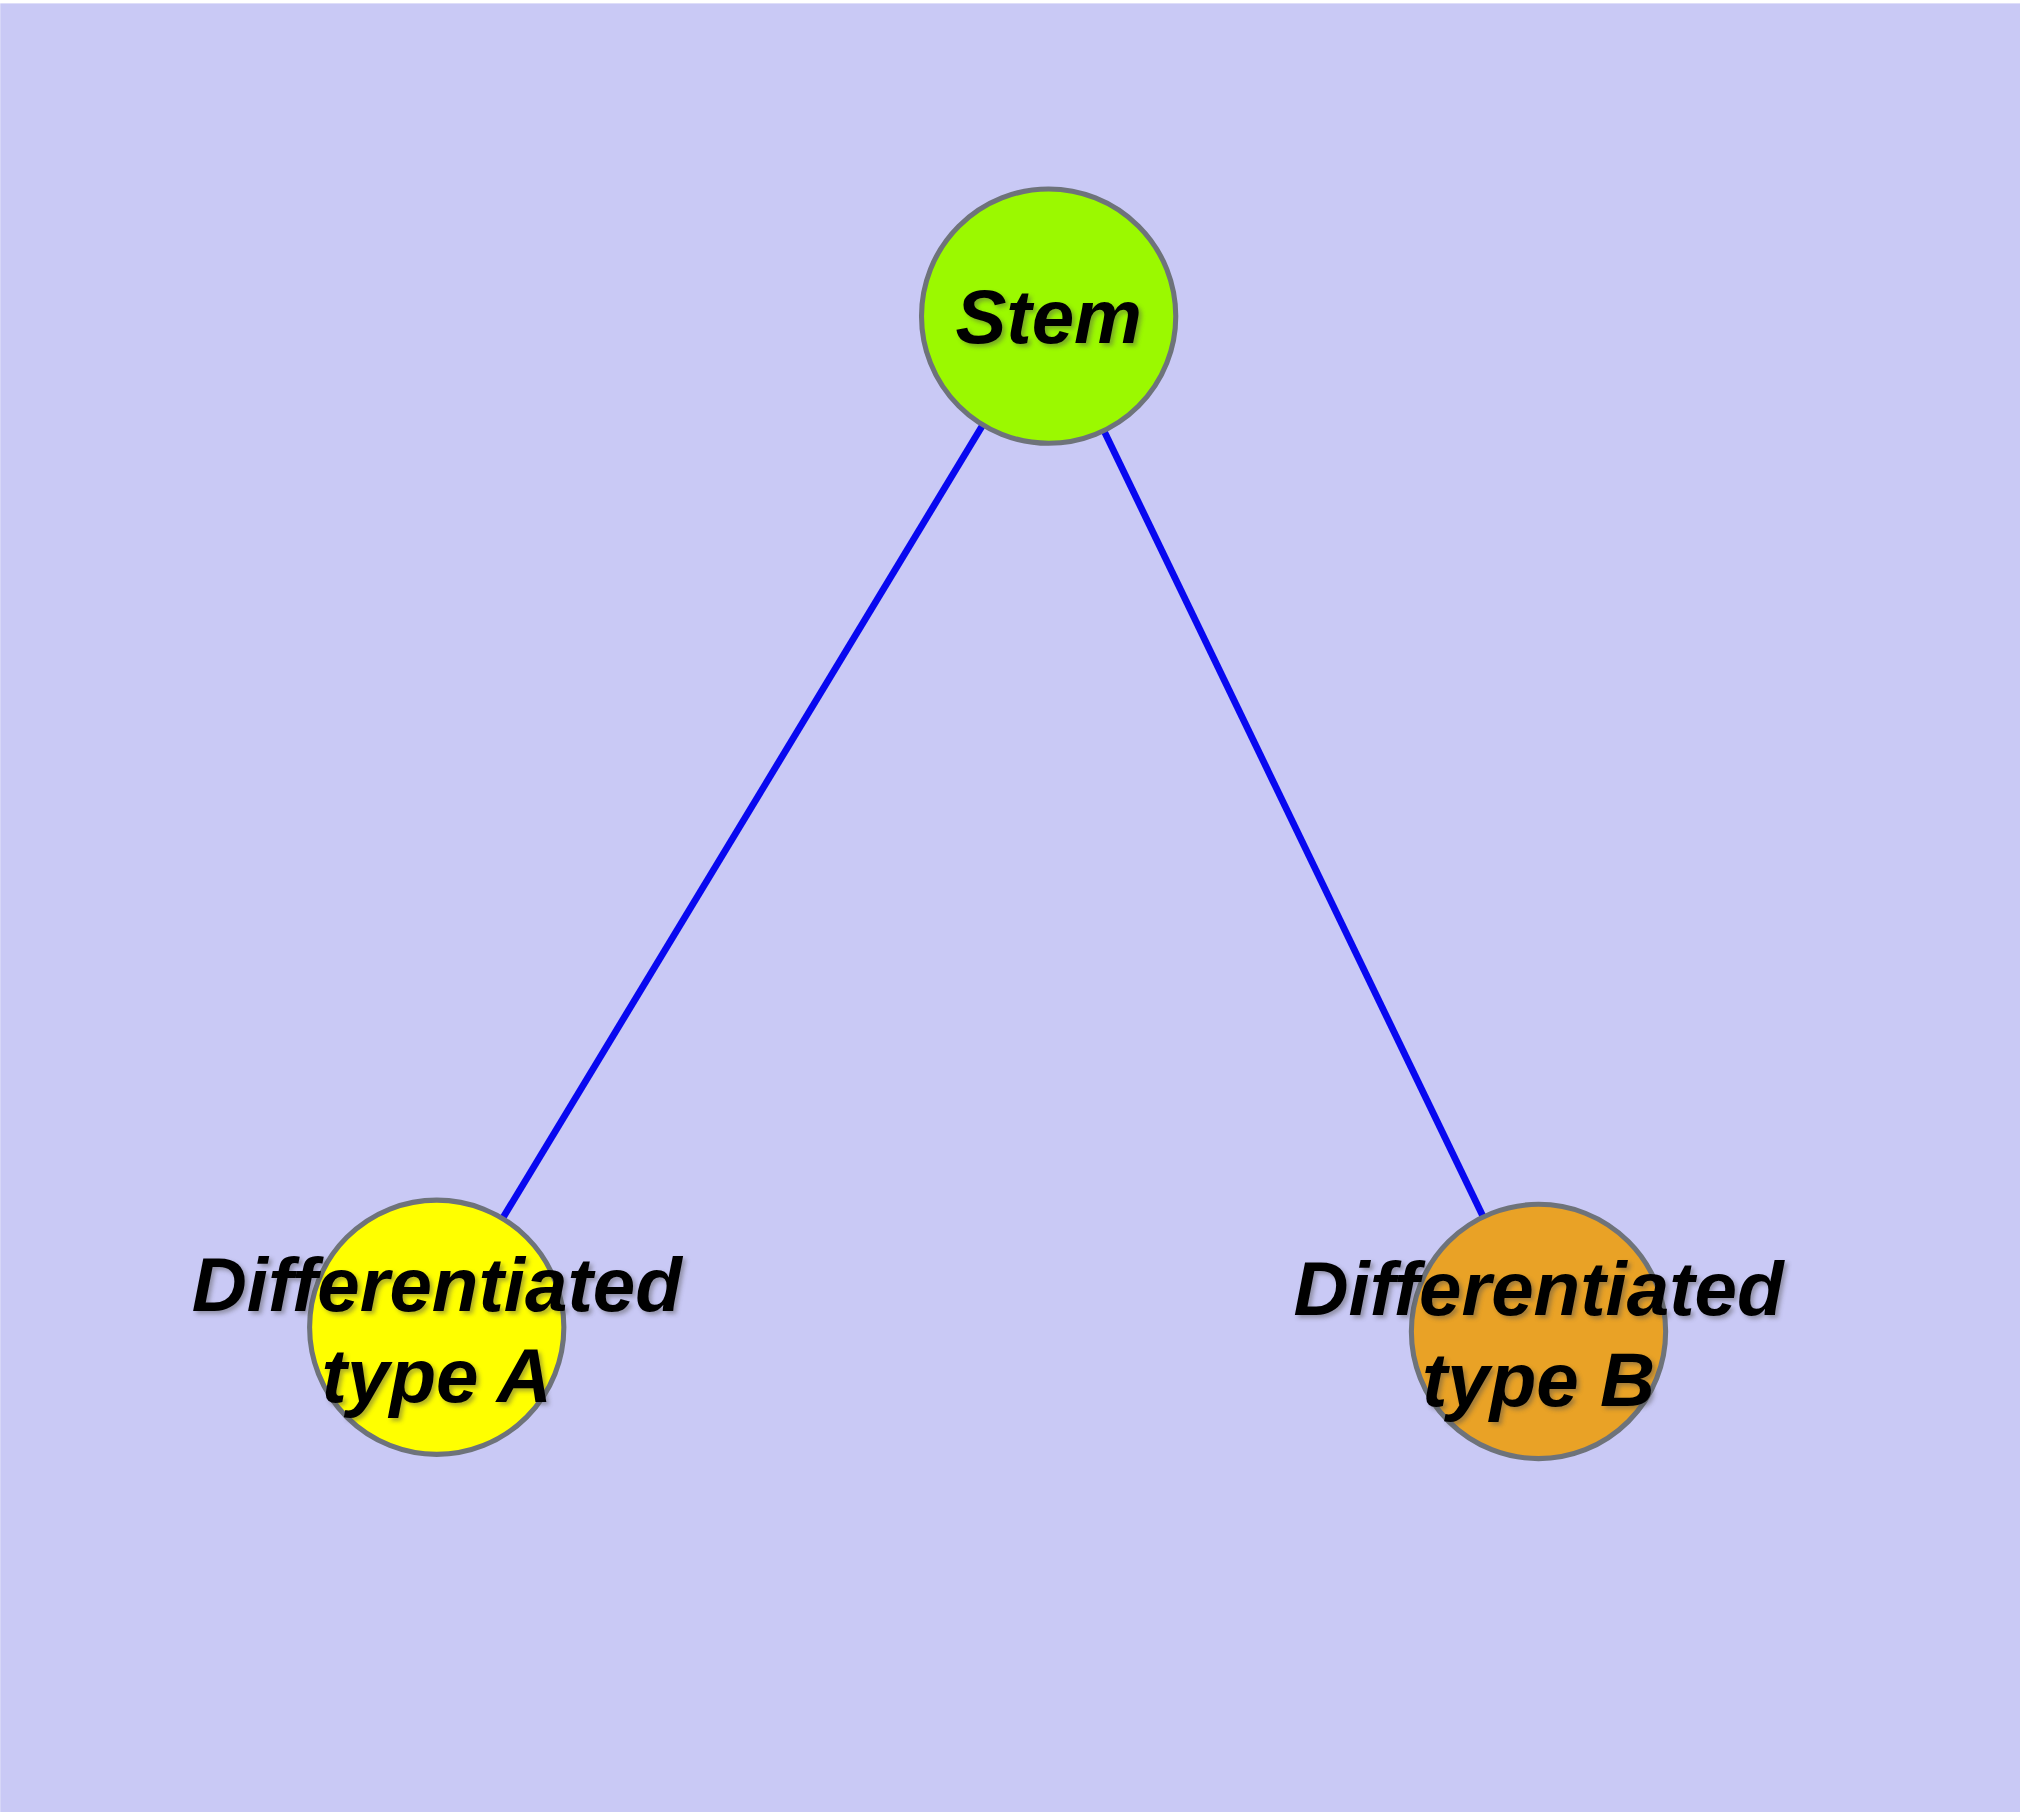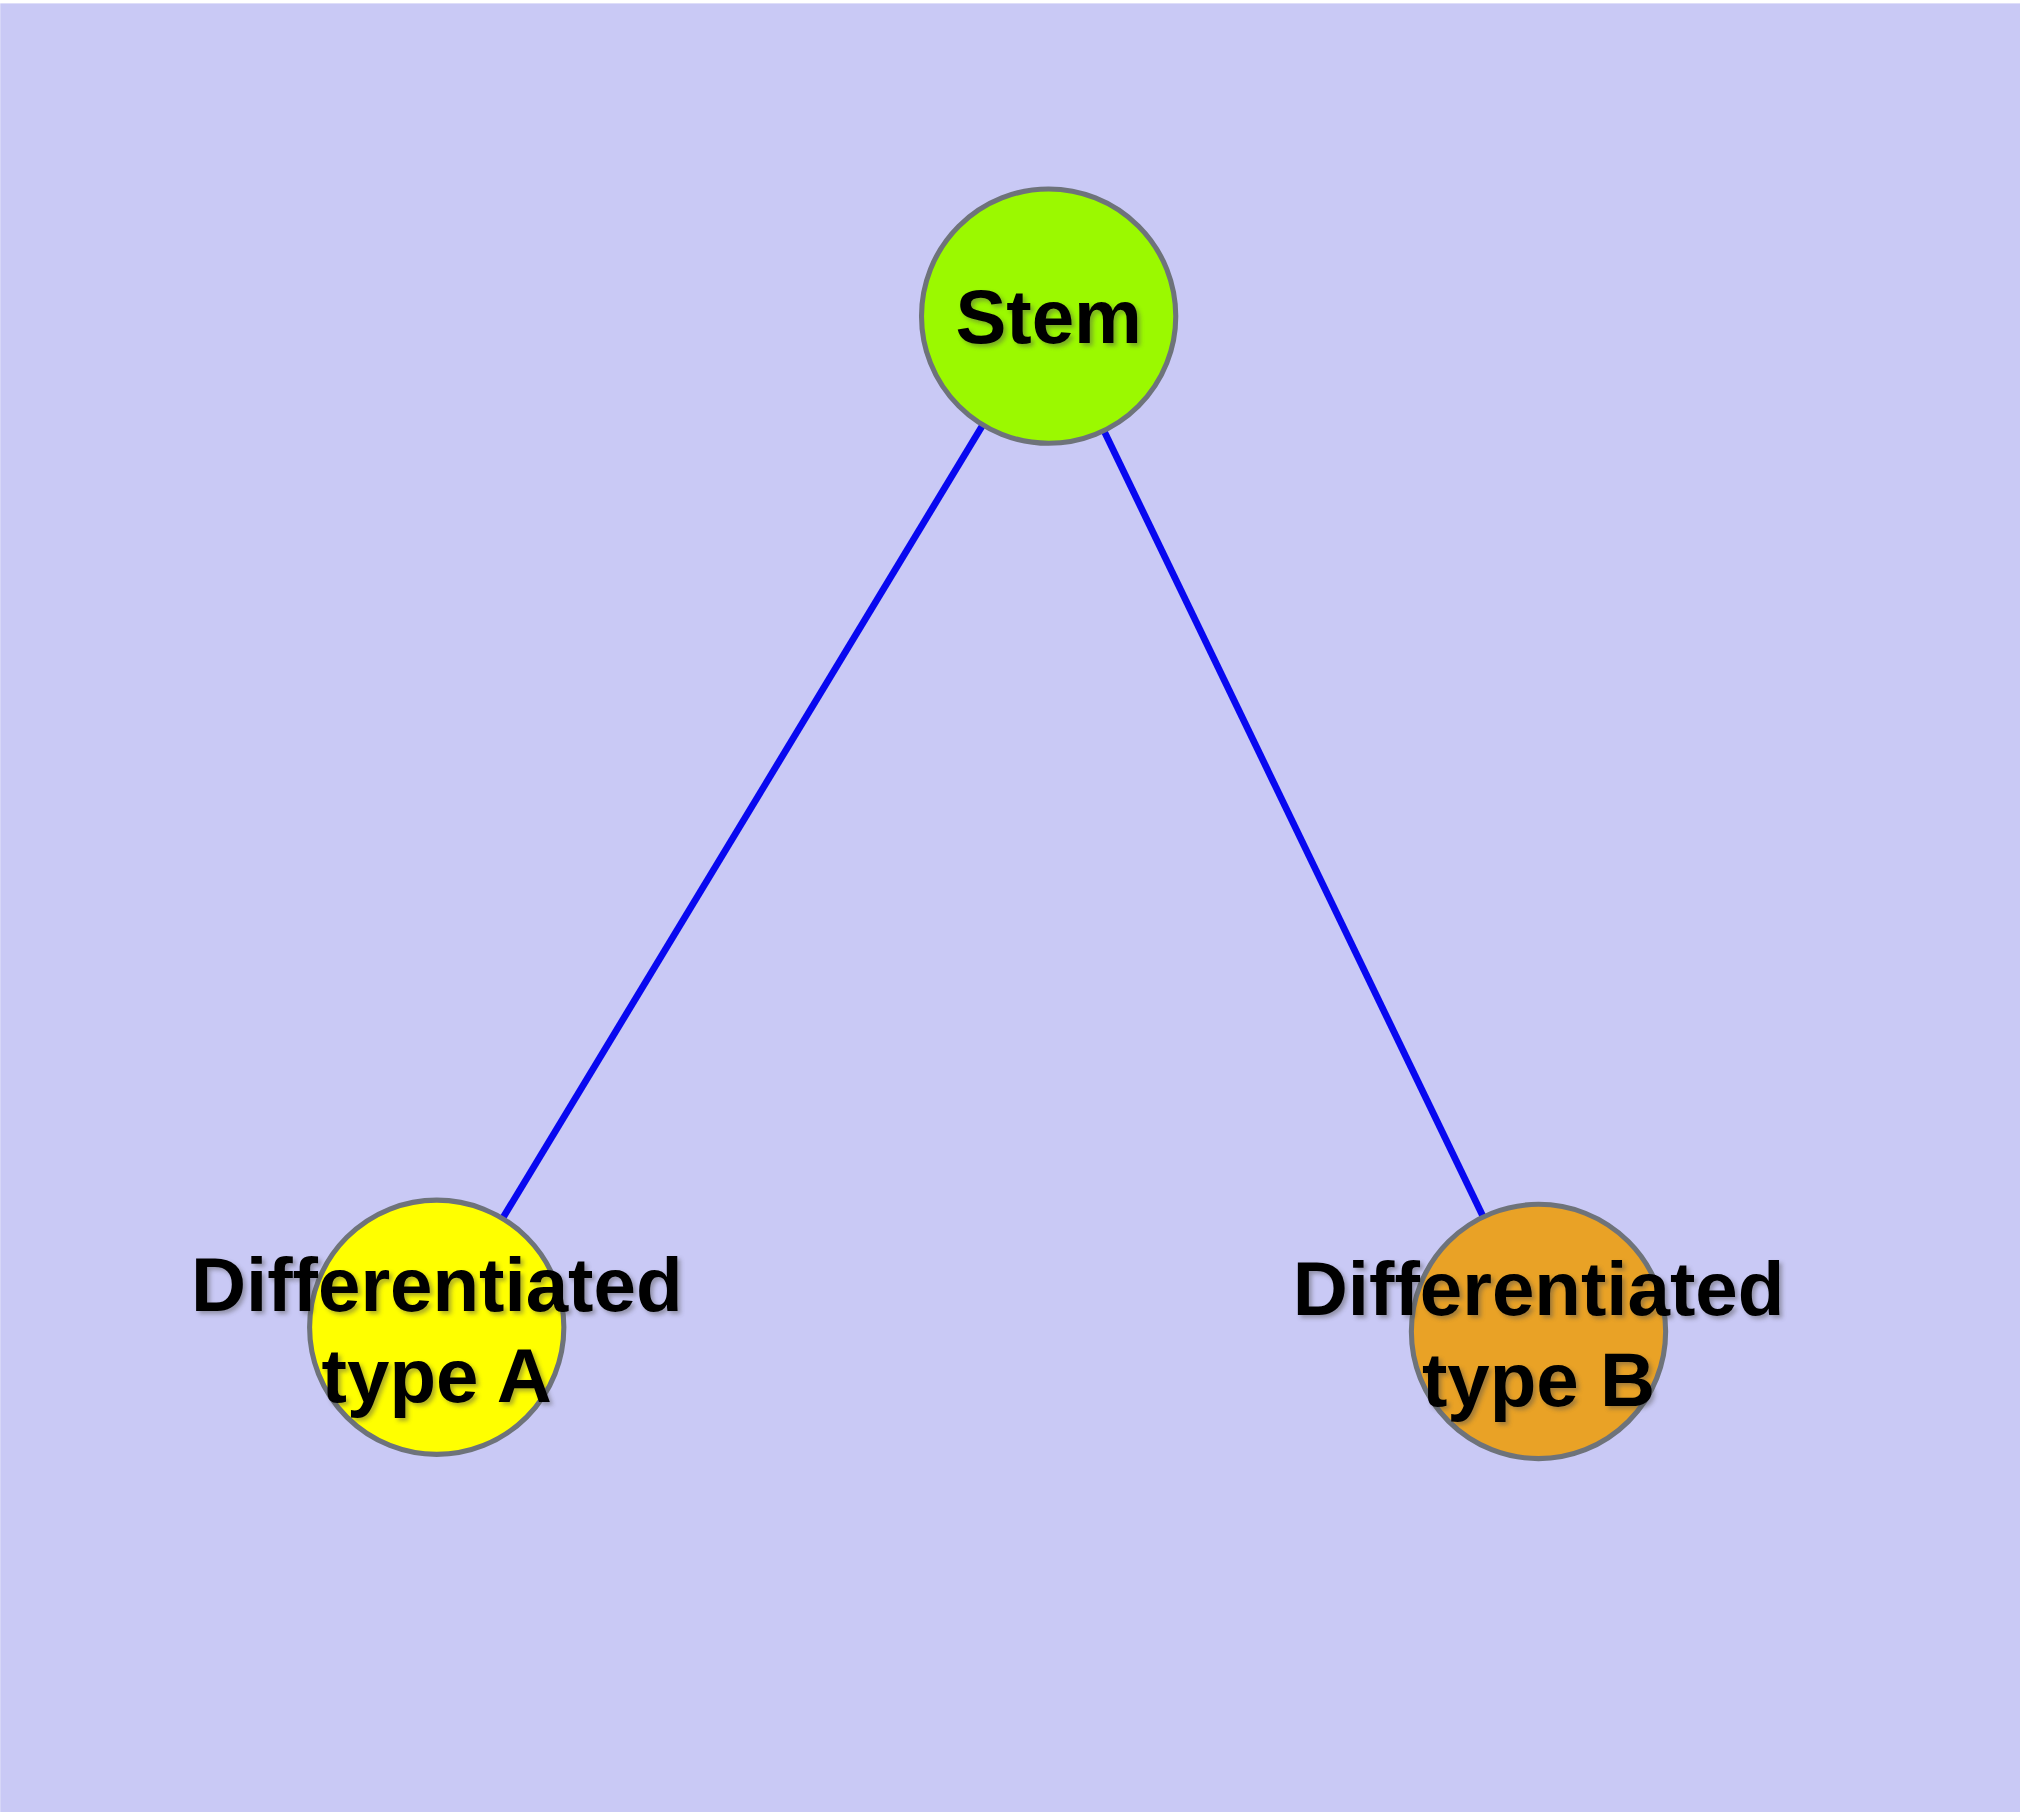--- a/index.html
+++ b/index.html
@@ -7,20 +7,21 @@
     padding: 0;
     background: #ffffff;
     width: 2021px;
     height: 1812px;
     overflow: hidden;
   }
   .canvas-wrap {
     position: relative;
     width: 2021px;
     height: 1270px;
+    font-style: italic;
   }
   svg {
     display: block;
   }
   .node-label {
     font-family: "Liberation Sans", "DejaVu Sans", sans-serif;
     font-weight: bold;
     font-size: 90px;
     text-anchor: middle;
     text-shadow: 3px 3px 4px rgba(80, 80, 80, 0.45);

